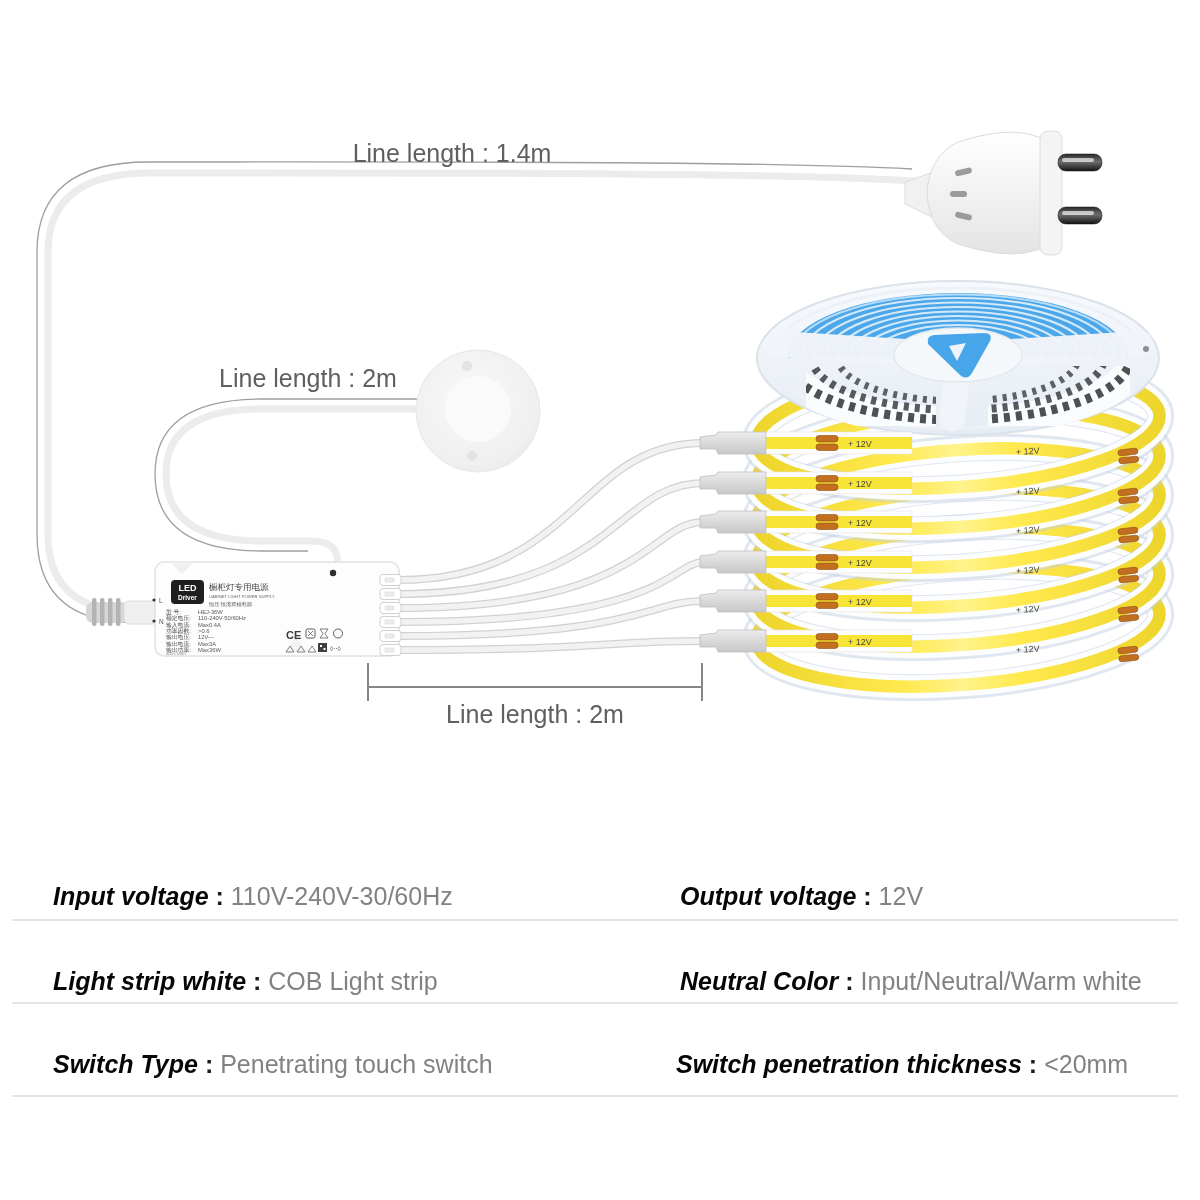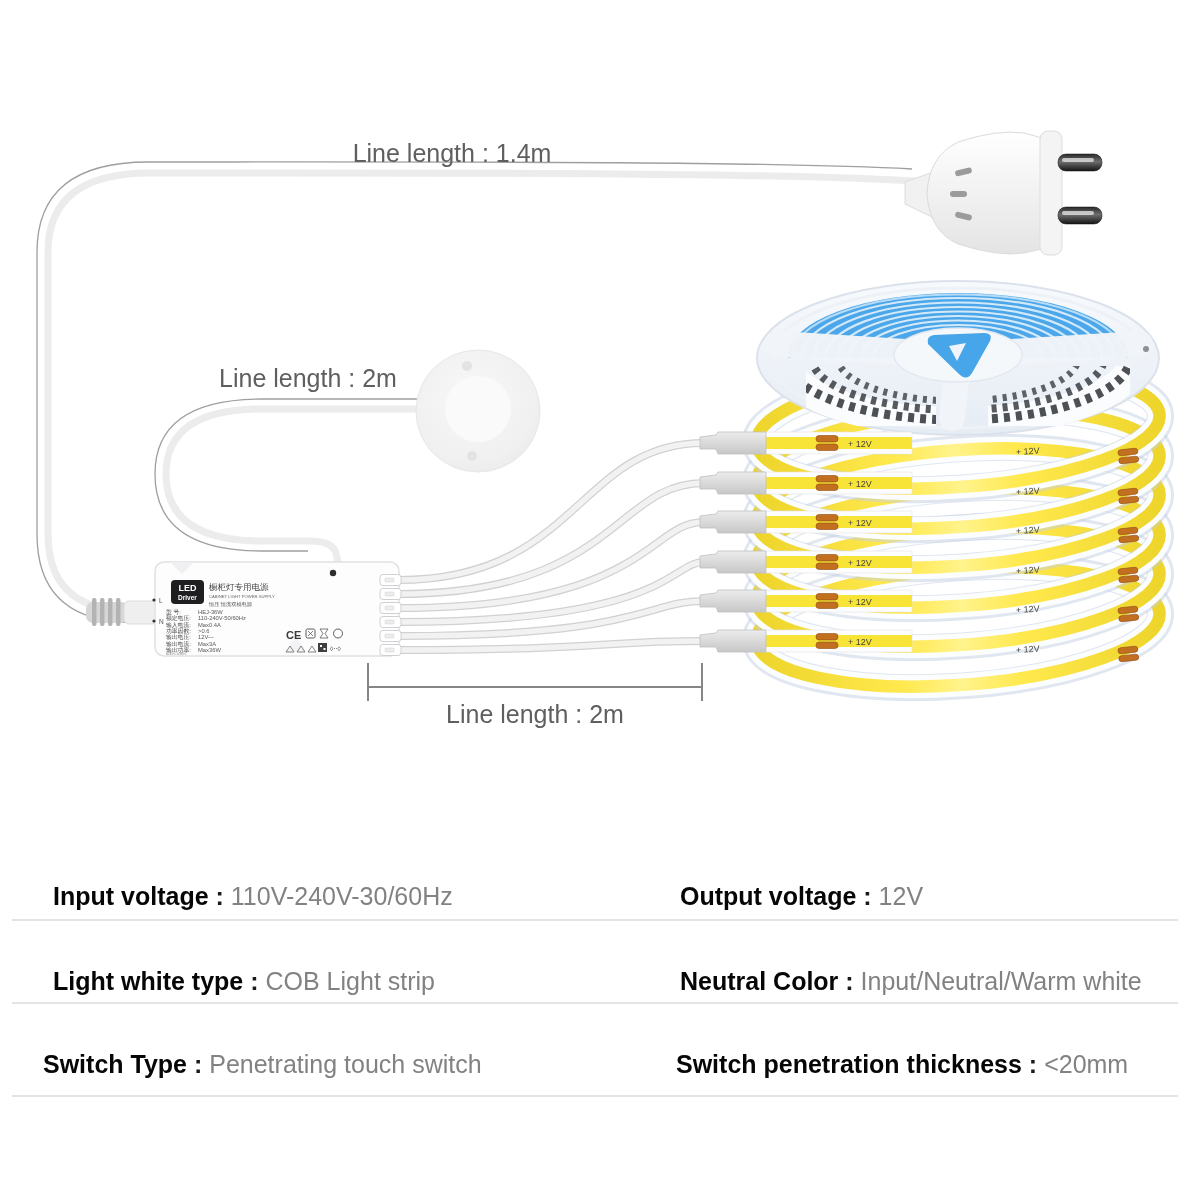--- a/index.html
+++ b/index.html
@@ -12,21 +12,21 @@
   .coil-yellow{fill:none;stroke:url(#gy);stroke-width:12.5;}
   .pad{fill:#c2701f;stroke:#8f4d12;stroke-width:.6;}
   .striplabel{fill:#45453a;font-size:9px;}
   .wire-o{fill:none;stroke:#c9c9c9;stroke-width:8;opacity:.85;}
   .wire-i{fill:none;stroke:#f2f2f2;stroke-width:5.5;}
   .cord-o{fill:none;stroke:#9f9f9f;stroke-width:1.3;}
   .cord-i{fill:none;stroke:#ececec;stroke-width:7;}
   .dl{fill:#474747;font-size:5.8px;}
   .dv{fill:#5a5a5a;font-size:5.8px;}
   .spec-cell{position:absolute;font-size:25px;color:#828282;white-space:nowrap;}
-  .spec-cell b{color:#060606;font-weight:700;}
+  .spec-cell b{color:#060606;font-weight:700;font-style:italic;}
   .spec-cell .sep{color:#1a1a1a;font-weight:700;}
   .divider{position:absolute;left:12px;width:1166px;height:2px;background:#e4e4e4;}
 </style>
 </head>
 <body>
 
 <div class="canvas">
 
 <svg width="1200" height="840" viewBox="0 0 1200 840">
   <defs>
@@ -361,28 +361,28 @@
 <div>
   <div class="spec-cell" style="left:53px;top:882px">
     <b>Input voltage</b><span class="sep"> : </span><span>110V-240V-30/60Hz</span>
   </div>
   <div class="spec-cell" style="left:680px;top:882px">
     <b>Output voltage</b><span class="sep"> : </span><span>12V</span>
   </div>
   <div class="divider" style="top:919px"></div>
 
   <div class="spec-cell" style="left:53px;top:967px">
-    <b>Light white type</b><span class="sep"> : </span><span>COB Light strip</span>
+    <b>Light strip white</b><span class="sep"> : </span><span>COB Light strip</span>
   </div>
   <div class="spec-cell" style="left:680px;top:967px">
     <b>Neutral Color</b><span class="sep"> : </span><span>Input/Neutral/Warm white</span>
   </div>
   <div class="divider" style="top:1002px"></div>
 
-  <div class="spec-cell" style="left:43px;top:1050px">
+  <div class="spec-cell" style="left:53px;top:1050px">
     <b>Switch Type</b><span class="sep"> : </span><span>Penetrating touch switch</span>
   </div>
   <div class="spec-cell" style="left:676px;top:1050px">
     <b>Switch penetration thickness</b><span class="sep"> : </span><span>&lt;20mm</span>
   </div>
   <div class="divider" style="top:1095px"></div>
 </div>
 
 </div>
 

